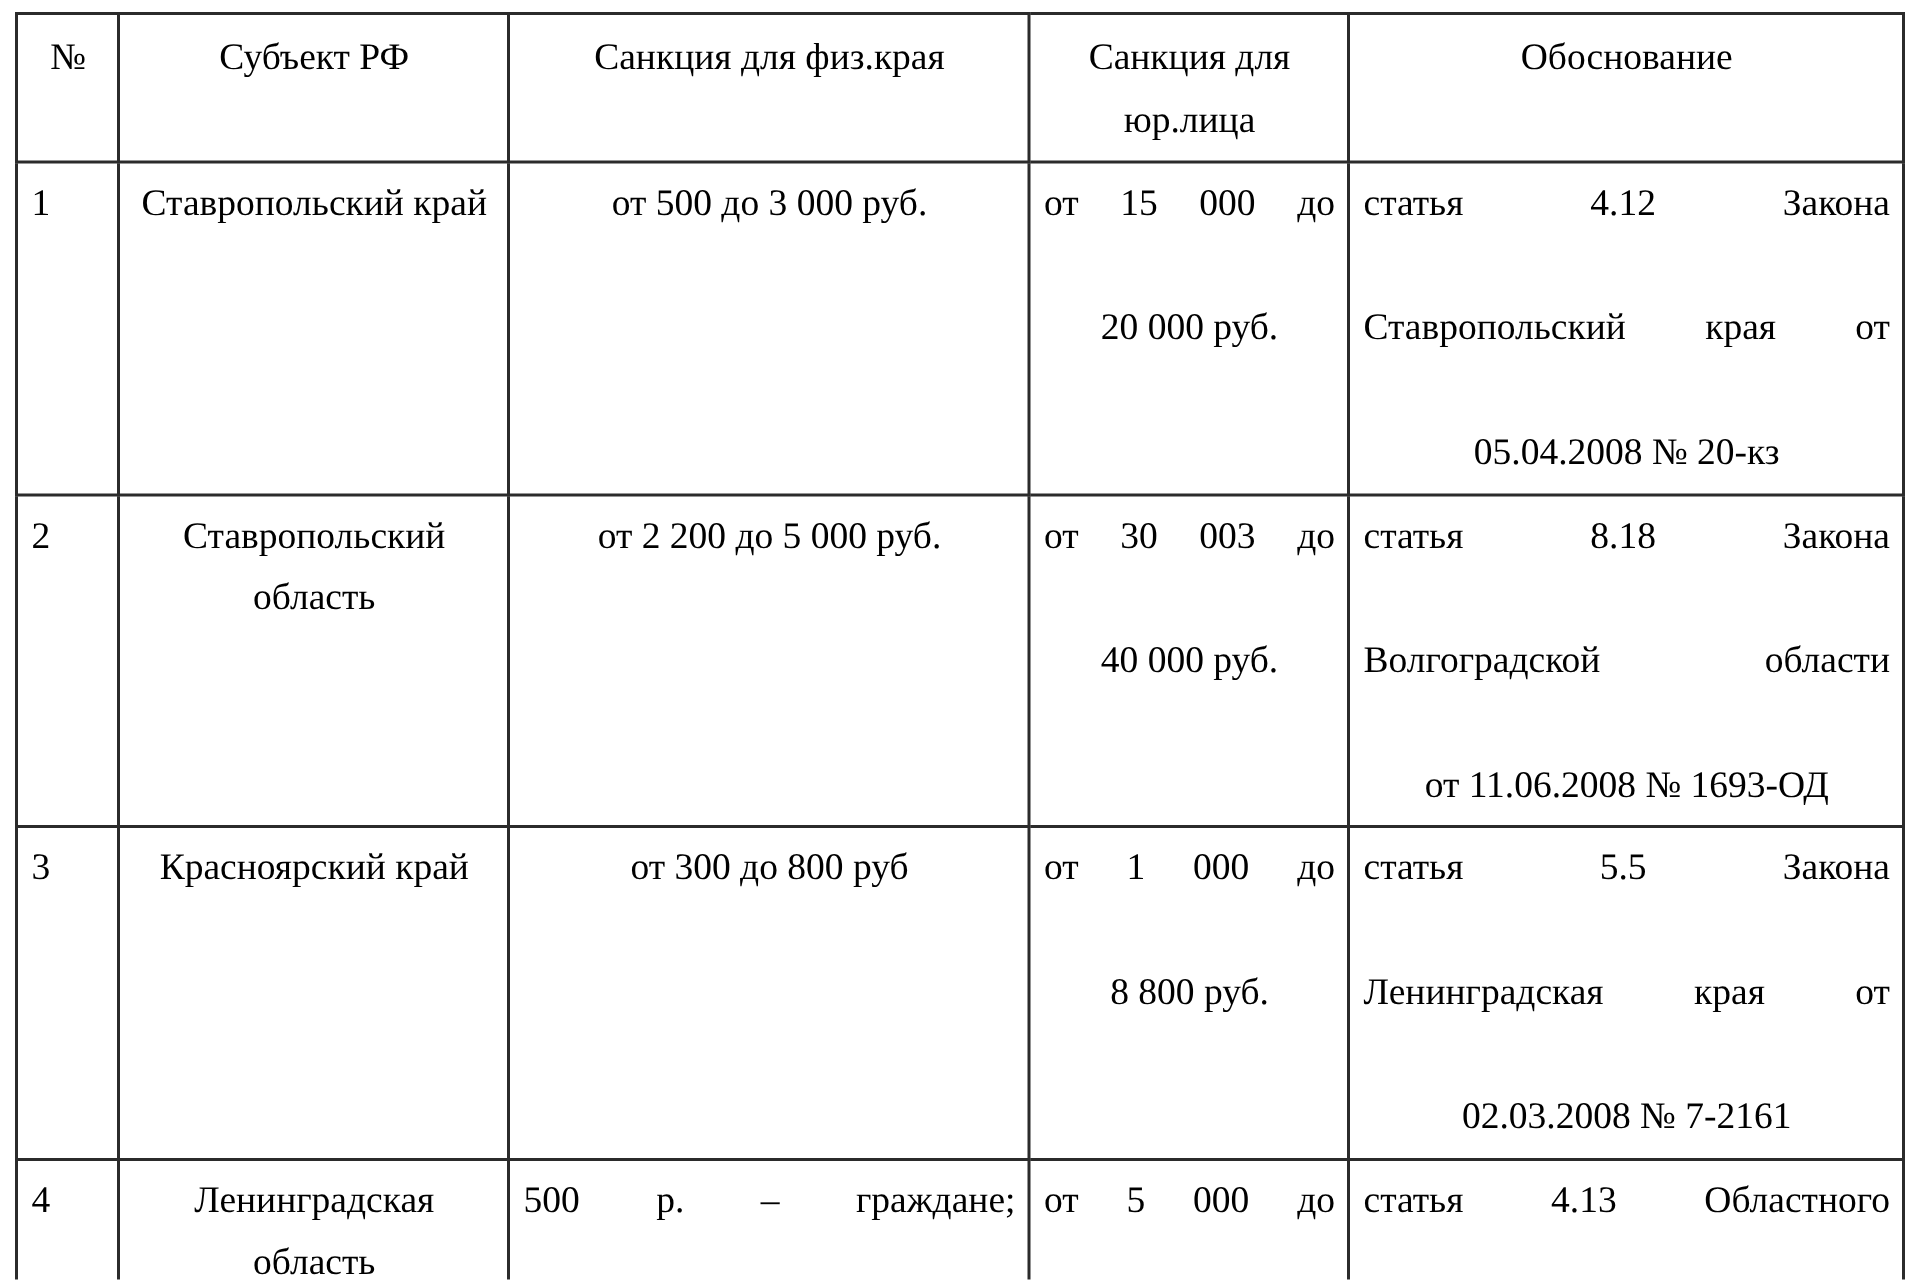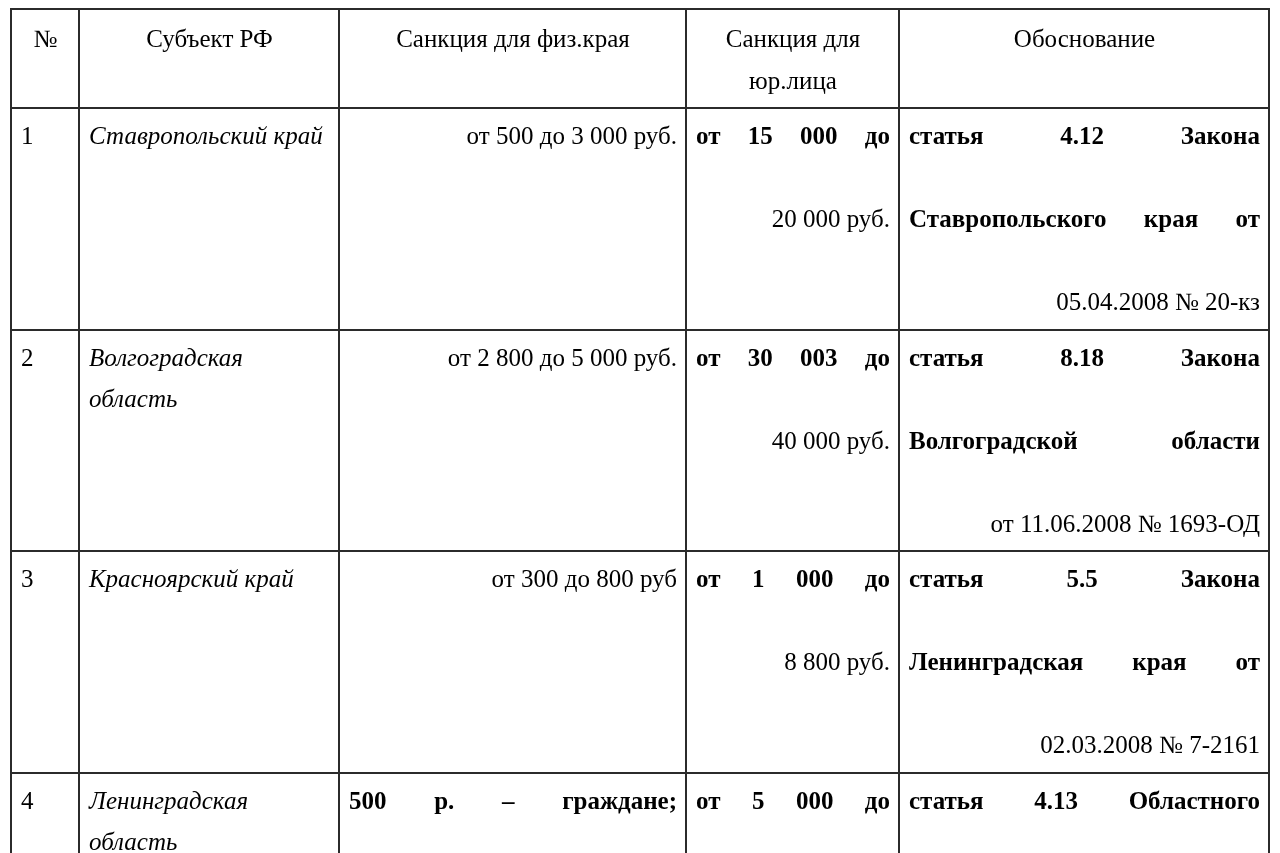--- a/index.html
+++ b/index.html
@@ -62,23 +62,22 @@
     padding-top: 8px;
     height: 80px;
   }
 
   
   td.cell-num {
     text-align: left;
     padding-left: 12px;
   }
   td.cell-subject {
-    text-align: left;
+    text-align: center;
     hyphens: none;
-    font-style: italic;
   }
   td.cell-fiz {
     text-align: justify;
     text-justify: inter-word;
   }
   td.cell-jur {
     text-align: justify;
     text-justify: inter-word;
   }
   td.cell-osn {
@@ -92,29 +91,28 @@
   tr.row-3 td { height: 120px; }
   tr.row-4 td { height: 364px; }
 
   .cell-lines p {
     margin: 0;
     padding: 0;
   }
   .cell-lines p.just {
     text-align: justify;
     text-justify: inter-word;
-    font-weight: bold;
   }
   .cell-lines p.just::after {
     content: "";
     display: inline-block;
     width: 100%;
   }
   .cell-lines p.last {
-    text-align: right;
+    text-align: center;
   }
 </style>
 </head>
 <body>
 
 <div class="page">
   <div class="table-wrap">
     <table class="sanctions">
       <colgroup>
         <col class="c-num">
@@ -142,30 +140,30 @@
           <td class="cell-subject">Ставропольский край</td>
           <td class="cell-fiz cell-lines">
             <p class="last">от 500 до 3 000 руб.</p>
           </td>
           <td class="cell-jur cell-lines">
             <p class="just">от 15 000 до</p>
             <p class="last">20 000 руб.</p>
           </td>
           <td class="cell-osn cell-lines">
             <p class="just">статья 4.12 Закона</p>
-            <p class="just">Ставропольского края от</p>
+            <p class="just">Ставропольский края от</p>
             <p class="last">05.04.2008 № 20-кз</p>
           </td>
         </tr>
 
         <tr class="row-2">
           <td class="cell-num">2</td>
-          <td class="cell-subject">Волгоградская область</td>
-          <td class="cell-fiz cell-lines">
-            <p class="last">от 2 800 до 5 000 руб.</p>
+          <td class="cell-subject">Ставропольский область</td>
+          <td class="cell-fiz cell-lines">
+            <p class="last">от 2 200 до 5 000 руб.</p>
           </td>
           <td class="cell-jur cell-lines">
             <p class="just">от 30 003 до</p>
             <p class="last">40 000 руб.</p>
           </td>
           <td class="cell-osn cell-lines">
             <p class="just">статья 8.18 Закона</p>
             <p class="just">Волгоградской области</p>
             <p class="last">от 11.06.2008 № 1693-ОД</p>
           </td>

